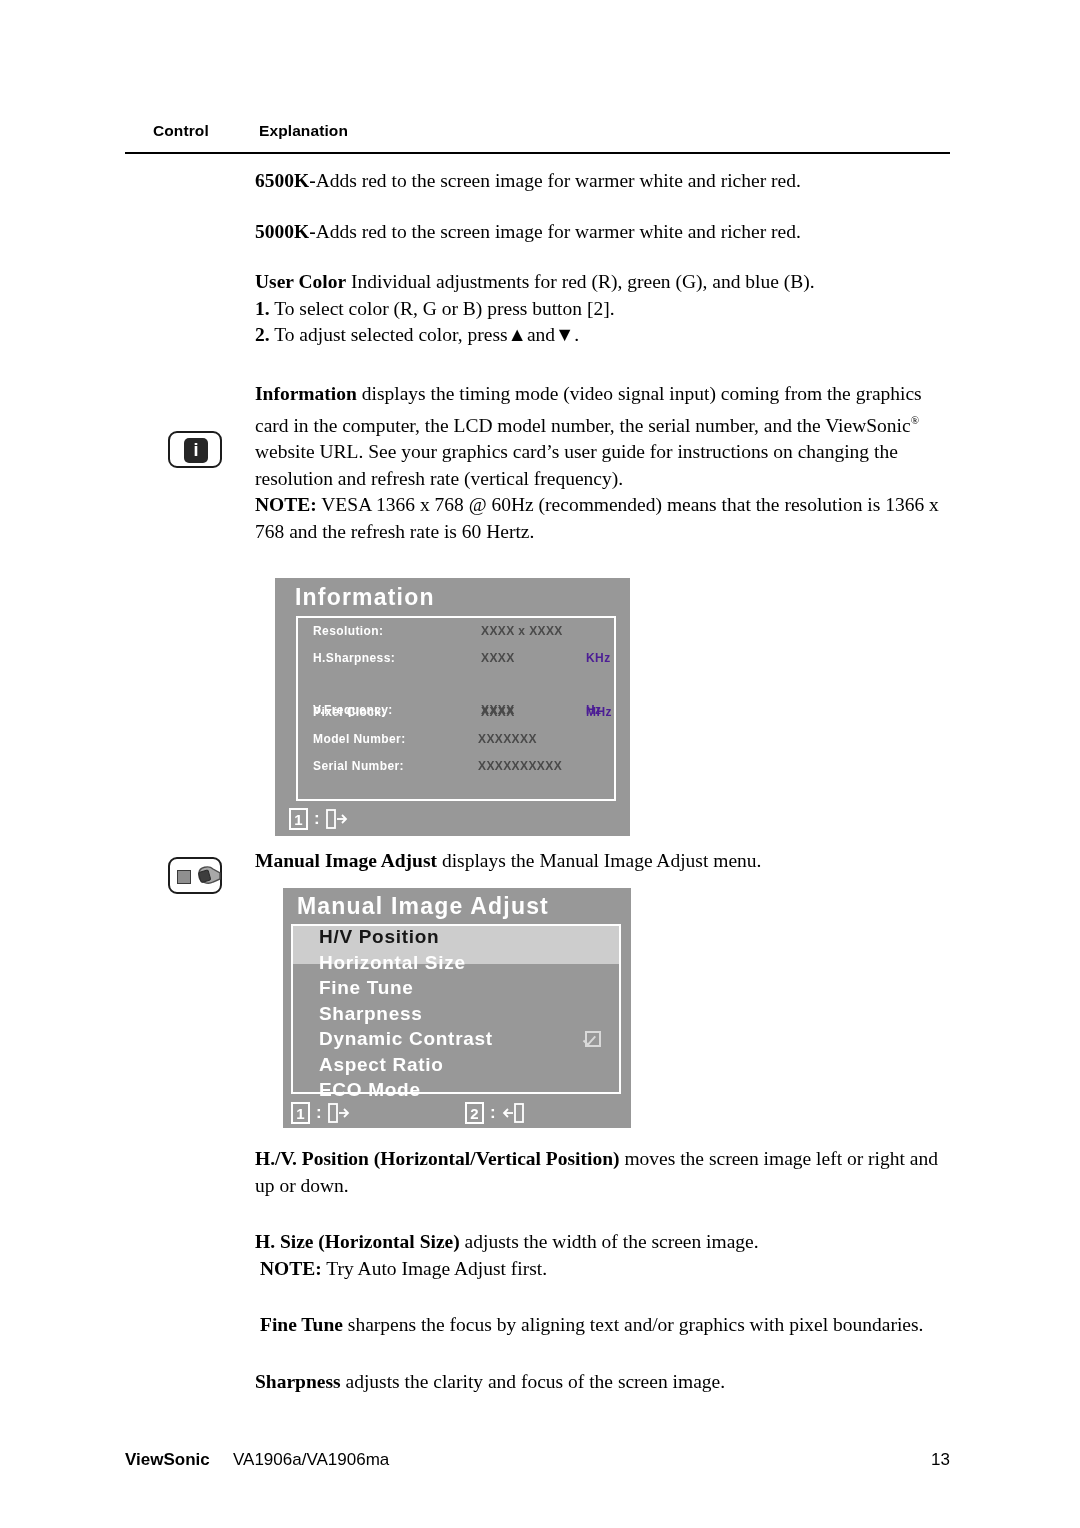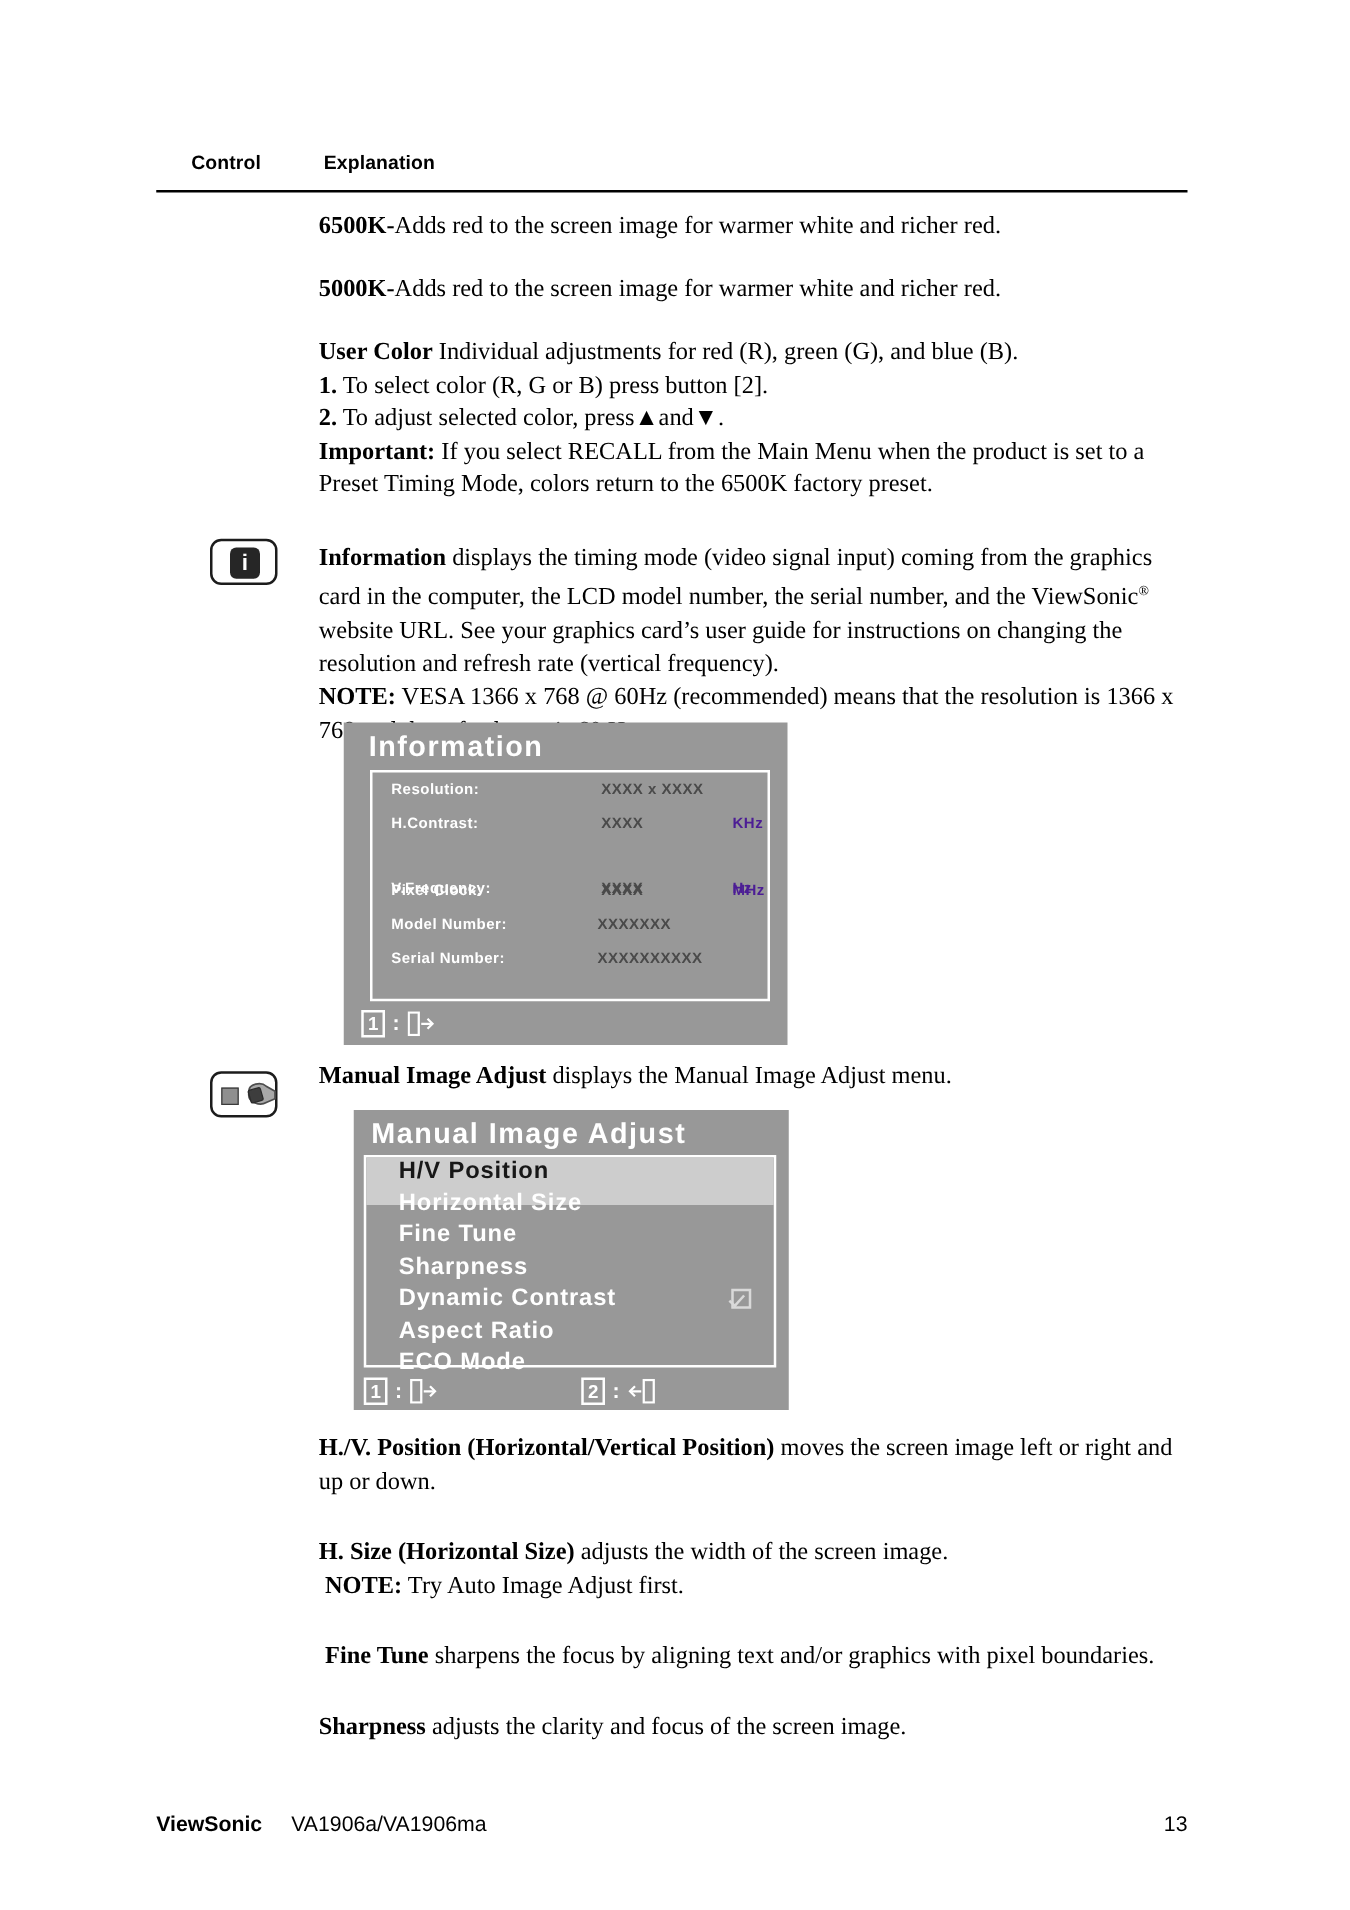--- a/index.html
+++ b/index.html
@@ -335,23 +335,20 @@
 
     <p class="para gap-lg">
       <span class="b">User Color</span><span>  Individual adjustments for red (R), green (G),  and blue (B).</span>
     </p>
     <p class="para">
       <span class="b">1.</span><span> To select color (R, G or B) press button [2].</span>
     </p>
     <p class="para">
       <span class="b">2.</span><span> To adjust selected color, press</span><span>▲</span><span>and</span><span>▼</span><span>.</span>
     </p>
-    <p class="para">
-      <span class="b">Important:</span><span> If you select RECALL from the Main Menu when the product is set to a Preset Timing Mode, colors return to the 6500K factory preset.</span>
-    </p>
 
     <p class="para gap-lg" style="margin-top:32px;">
       <span class="b">Information</span><span> displays the timing mode (video signal input) coming from the graphics card in the computer, the LCD model number, the serial number, and the ViewSonic</span><span class="sup">®</span><span> website URL. See your graphics card’s user guide for instructions on changing the resolution and refresh rate (vertical frequency).</span>
     </p>
     <p class="para">
       <span class="b">NOTE:</span><span> VESA 1366 x 768 @ 60Hz (recommended) means that the resolution is 1366 x 768 and the refresh rate is 60 Hertz.</span>
     </p>
   </div>
 
   <div class="margin-icon" id="icon-information">
@@ -359,21 +356,21 @@
   </div>
 
   <div class="osd" id="osd-information">
     <div class="osd-title">Information</div>
     <div class="osd-frame" id="info-frame">
       <div class="info-row" style="top:6px;">
         <span class="info-label">Resolution:</span>
         <span class="info-value">XXXX x XXXX</span>
       </div>
       <div class="info-row" style="top:33px;">
-        <span class="info-label">H.Contrast:</span>
+        <span class="info-label">H.Sharpness:</span>
         <span class="info-value">XXXX</span>
         <span class="info-unit">KHz</span>
       </div>
       <div class="info-row" style="top:60px;margin-top:25px;">
         <span class="info-label">V.Frequency:</span>
         <span class="info-value">XXXX</span>
         <span class="info-unit">Hz</span>
       </div>
       <div class="info-row" style="top:87px;">
         <span class="info-label">Pixel Clock:</span>

